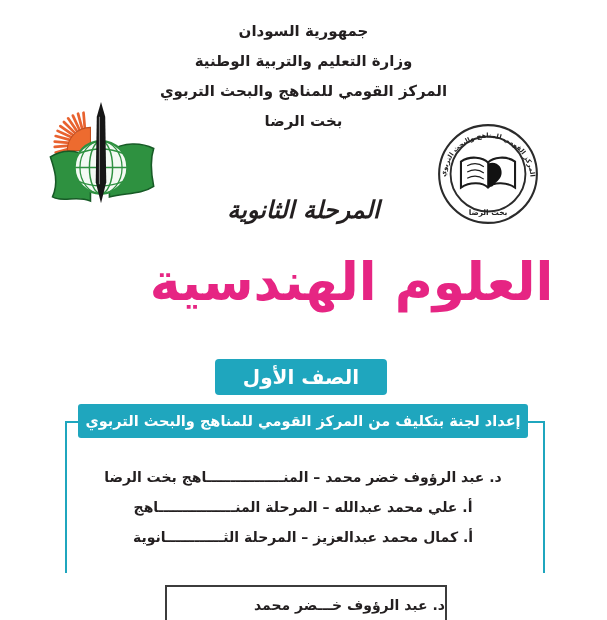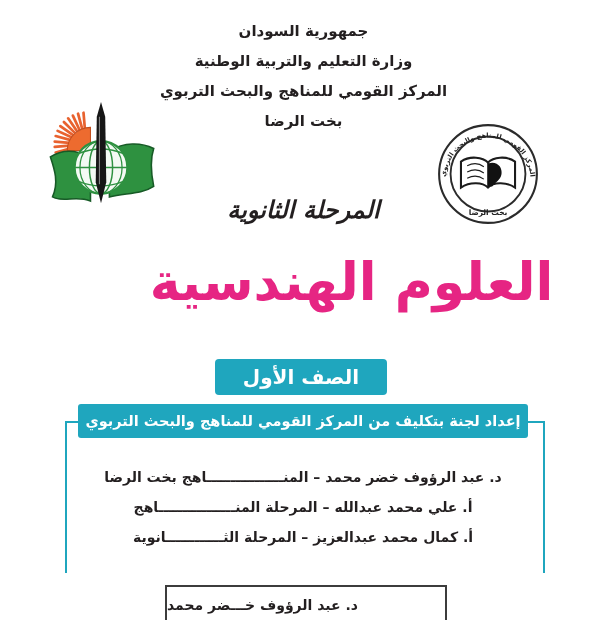--- a/index.html
+++ b/index.html
@@ -66,21 +66,21 @@
   .dev-box{
     position:absolute;left:165px;top:585px;width:278px;height:40px;
     border-style:solid;border-color:#3c3c3c;border-width:2px 2px 0 2px;
   }
   .dev-heading{
     position:absolute;top:-11px;left:50%;transform:translateX(-50%);
     background:#ffffff;padding:0 10px;
     font-size:15px;font-weight:800;direction:rtl;white-space:nowrap;
   }
   .dev-name{
-    margin-top:10px;text-align:left;direction:rtl;
+    margin-top:10px;text-align:right;direction:rtl;
     font-size:14px;font-weight:700;
   }
 </style>
 </head>
 <body>
 
 <div class="page">
 
   <div class="header">
     <div class="hline">جمهورية السودان</div>

